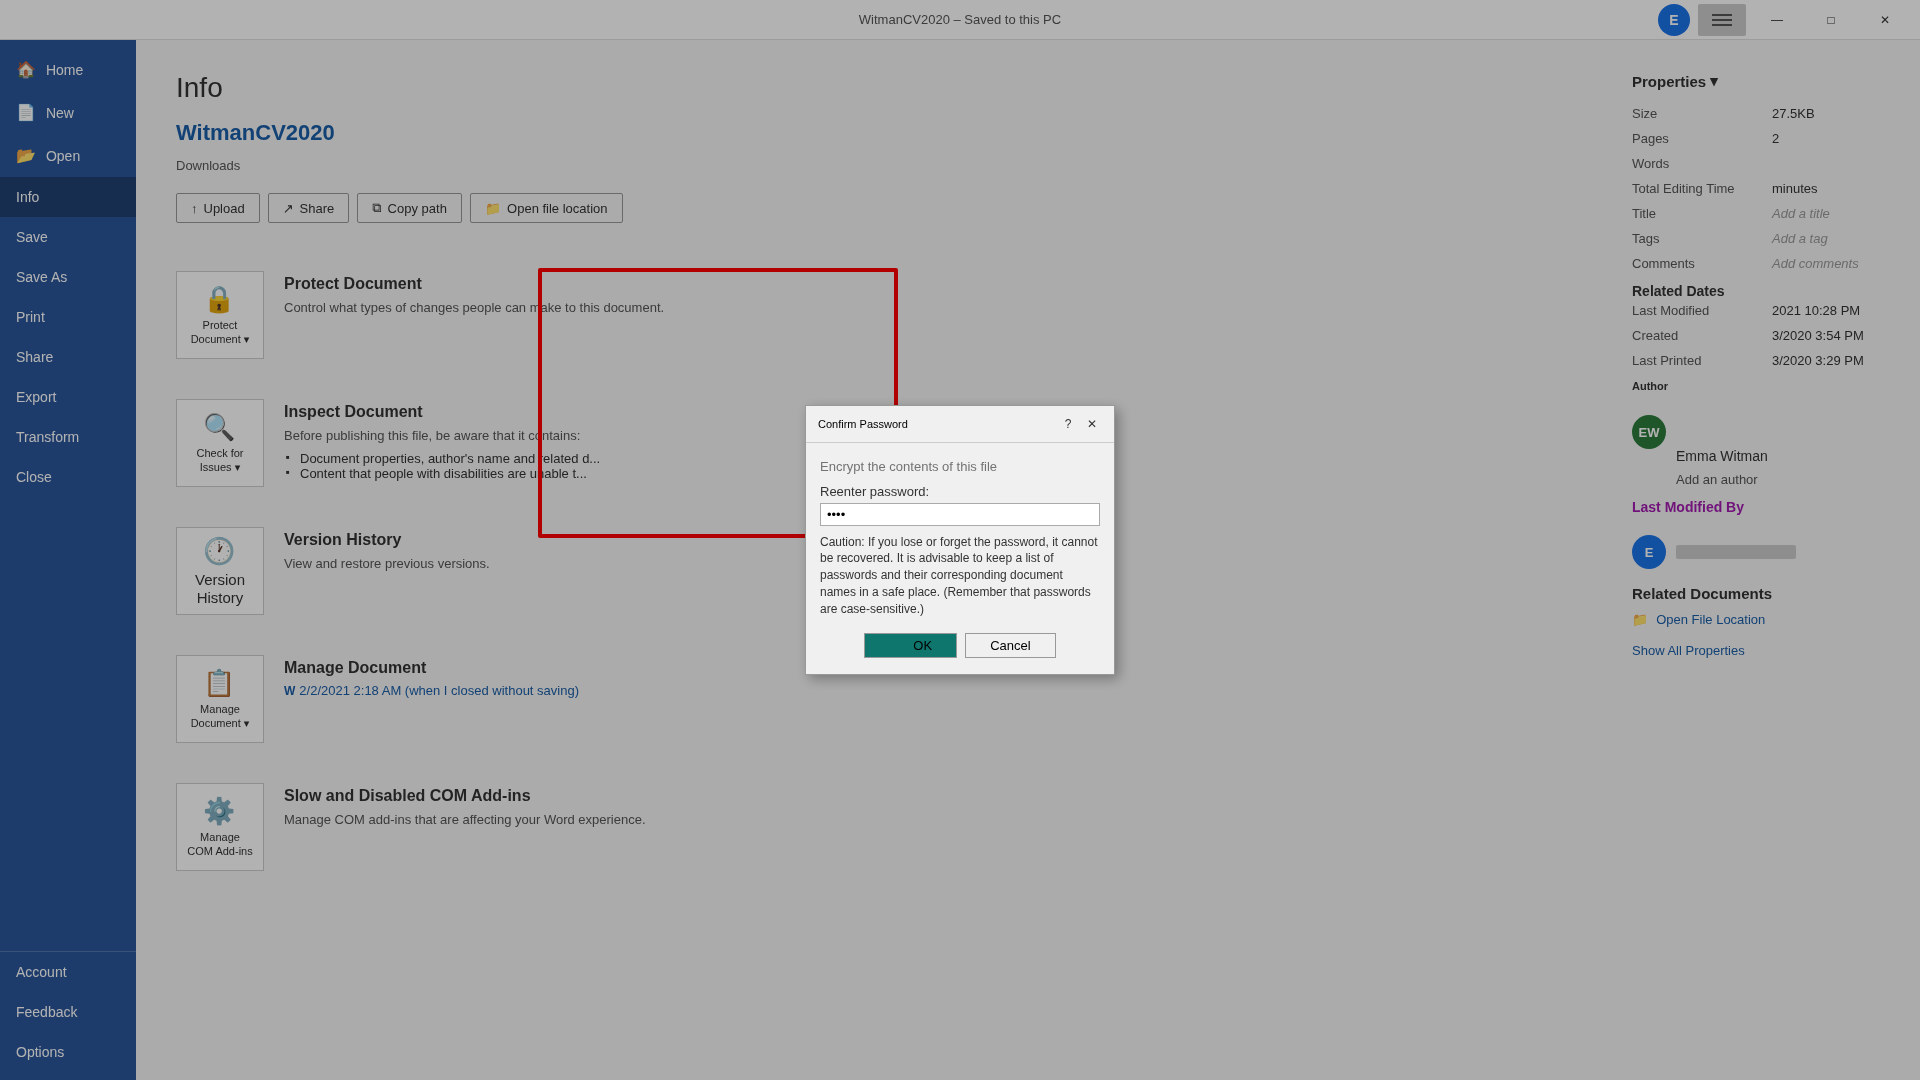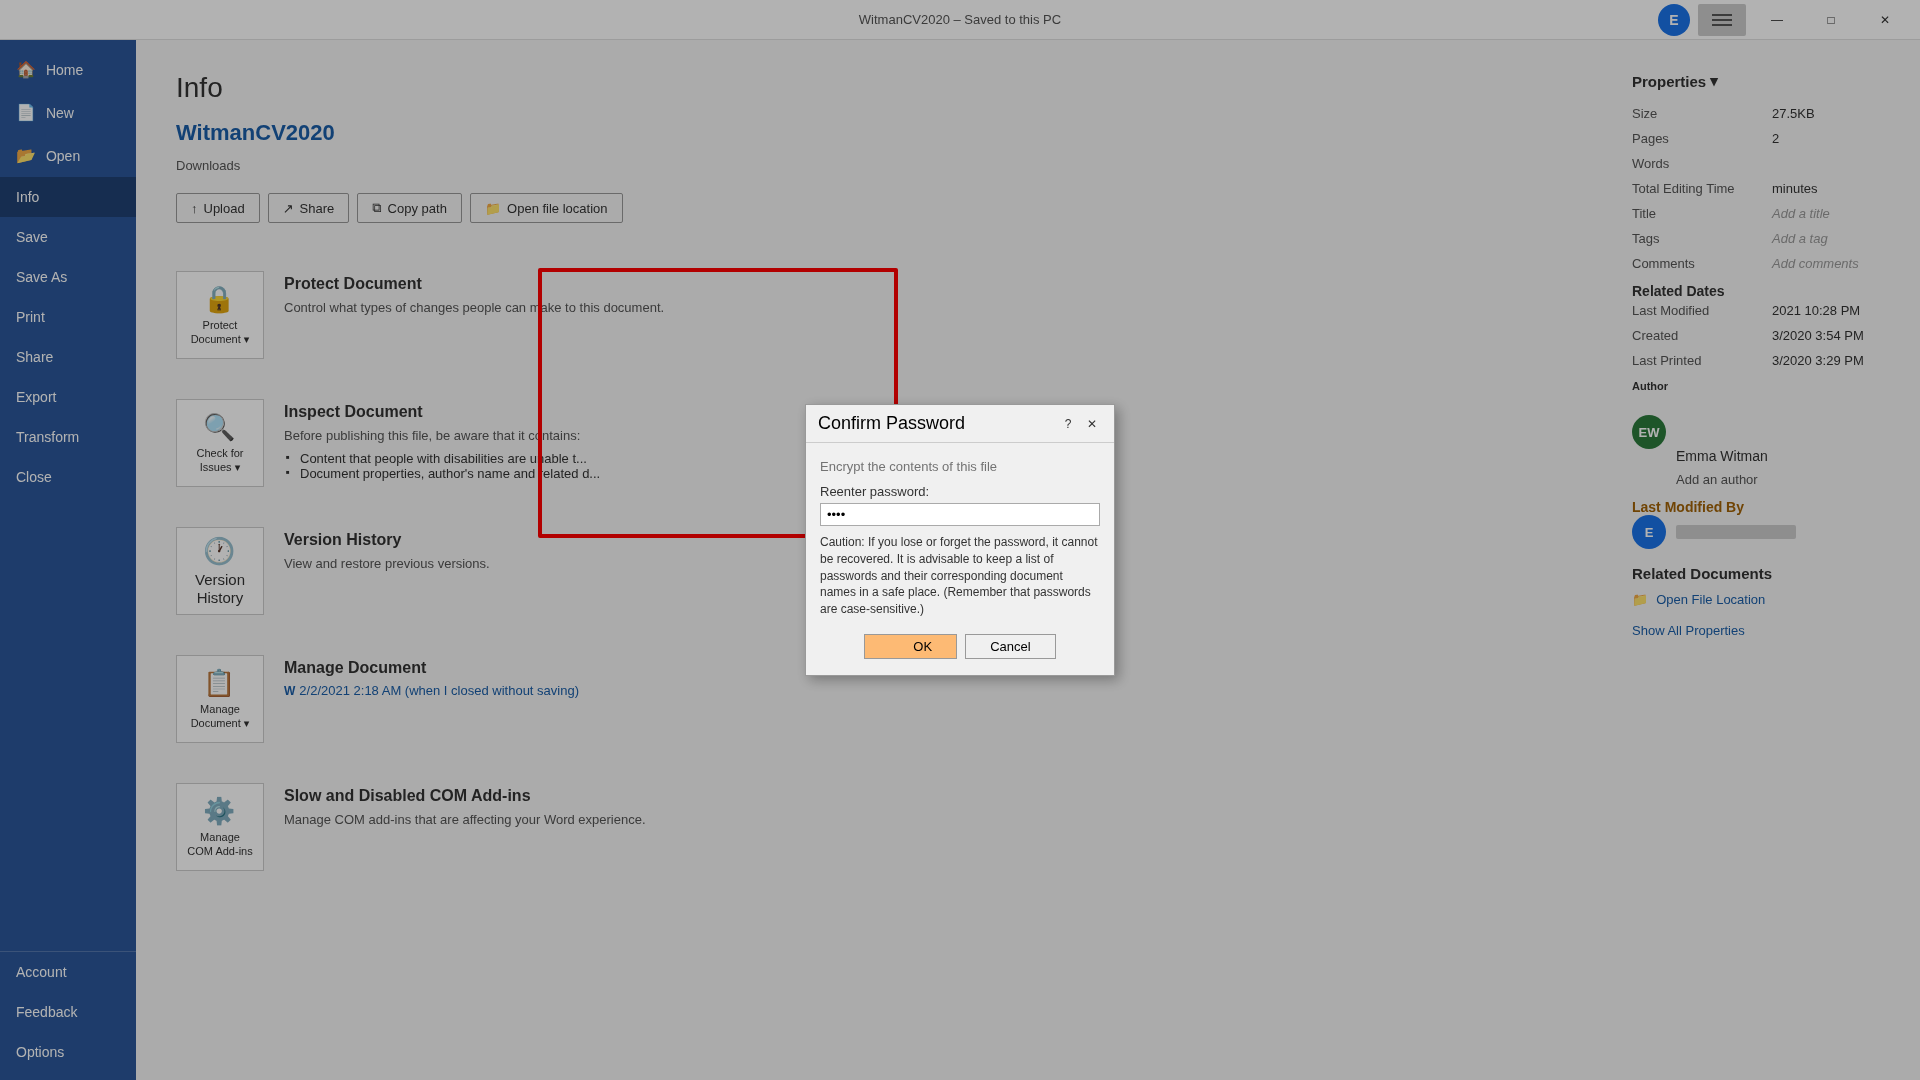--- a/index.html
+++ b/index.html
@@ -281,21 +281,21 @@
       z-index: 101;
     }
     .dialog-title-bar {
       background: #f0f0f0;
       padding: 8px 12px;
       display: flex;
       align-items: center;
       justify-content: space-between;
       border-bottom: 1px solid #ccc;
     }
-    .dialog-title { font-size: 18px; font-weight: normal; color: #000; }
+    .dialog-title { font-size: 11px; font-weight: normal; color: #000; }
     .dialog-title-icons { display: flex; gap: 4px; }
     .dialog-icon-btn {
       width: 20px;
       height: 20px;
       display: flex;
       align-items: center;
       justify-content: center;
       cursor: pointer;
       font-size: 12px;
       color: #333;
@@ -326,21 +326,21 @@
     }
     .dialog-btn {
       padding: 4px 24px;
       font-size: 13px;
       border: 1px solid #999;
       background: #f0f0f0;
       cursor: pointer;
       min-width: 70px;
     }
     .dialog-btn.primary {
-      background: #fdba74;
+      background: #0f766e;
       padding-left: 48px;
     }
   </style>
 </head>
 <body>
 
 <div class="title-bar">
   <div style="width:200px"></div>
   <div class="title-bar-center">WitmanCV2020  –  Saved to this PC</div>
   <div class="title-bar-right">
@@ -449,22 +449,22 @@
 
       <div class="info-card">
         <div class="card-icon-box">
           <span style="font-size:26px;">🔍</span>
           <span style="font-size:11px;line-height:1.2;">Check for<br>Issues ▾</span>
         </div>
         <div class="card-content">
           <div class="card-title">Inspect Document</div>
           <div class="card-desc">Before publishing this file, be aware that it contains:</div>
           <div style="margin-top:6px;">
+            <div class="card-sub-item">Document properties, author's name and related d...</div>
             <div class="card-sub-item">Content that people with disabilities are unable t...</div>
-            <div class="card-sub-item">Document properties, author's name and related d...</div>
           </div>
         </div>
       </div>
 
       <div class="info-card">
         <div class="card-icon-box">
           <span style="font-size:26px;">🕐</span>
           <span style="font-size:15px;line-height:1.2;">Version<br>History</span>
         </div>
         <div class="card-content">
@@ -553,21 +553,21 @@
       <div style="margin-top:12px;">
         <div style="font-weight:600; font-size:11px; color:#333; margin-bottom:8px;">Author</div>
         <div class="author-row">
           <div class="author-avatar">EW</div>
           <span class="author-name">Emma Witman</span>
         </div>
         <div class="add-author" style="cursor:pointer; color:#555;">Add an author</div>
       </div>
 
       <div style="margin-top:12px;">
-        <div style="font-weight:600; font-size:14px; color:#a16207; margin-bottom:0;">Last Modified By</div>
+        <div style="font-weight:600; font-size:14px; color:#a21caf; margin-bottom:20px;">Last Modified By</div>
         <div class="last-modified-row">
           <div class="mod-avatar">E</div>
           <div class="mod-name-bar"></div>
         </div>
       </div>
 
       <div class="related-docs">
         <div class="related-title">Related Documents</div>
         <div class="related-link">
           <span>📁</span>

